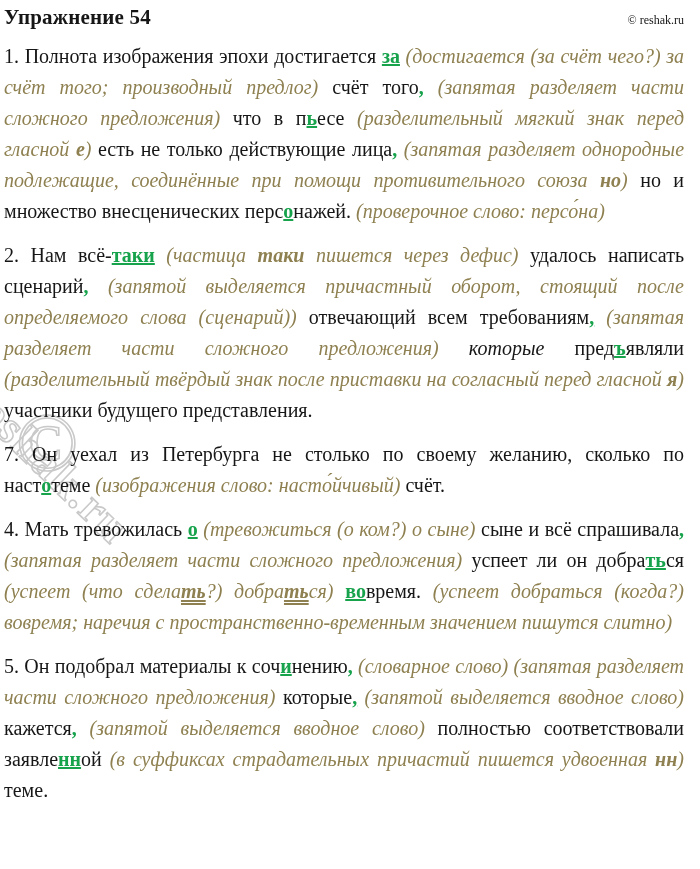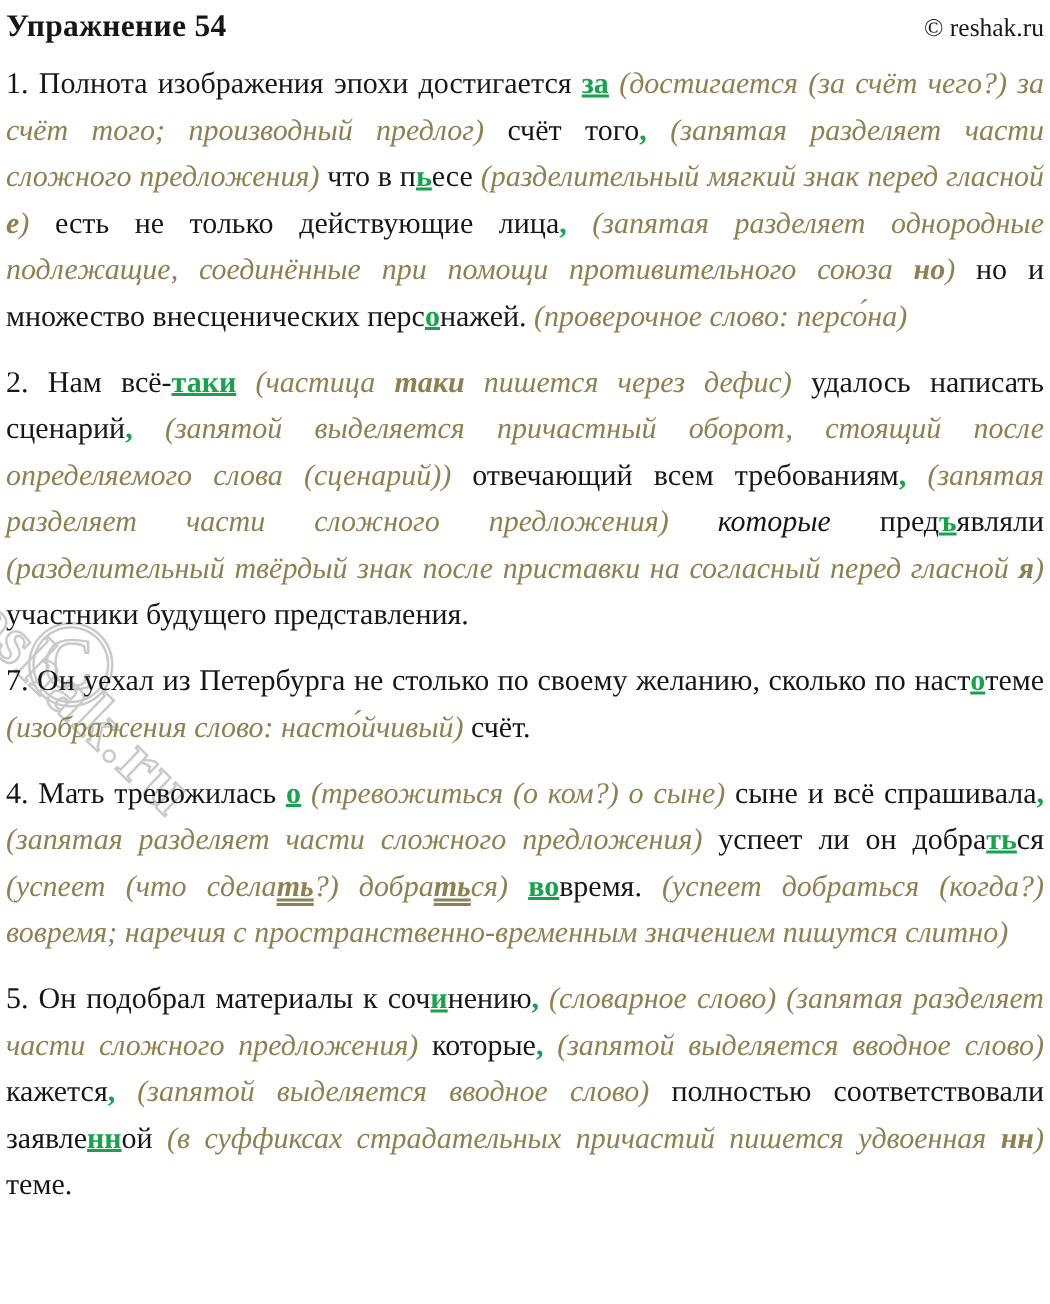--- a/index.html
+++ b/index.html
@@ -15,36 +15,36 @@
     background:var(--bg);
     font-family:"Liberation Serif","DejaVu Serif",serif;
     color:var(--text);
     overflow:hidden;
     position:relative;
   }
   .page{
     position:relative;
     width:700px;height:816px;
     box-sizing:border-box;
-    padding:5px 4px 0 4px;
+    padding:5px 16px 0 4px;
   }
   .header{
     display:flex;
     justify-content:space-between;
     align-items:baseline;
     margin-bottom:11px;
   }
   .title{
     font-size:21px;
     font-weight:bold;
     margin:0;
     letter-spacing:0.2px;
   }
   .copyright{
-    font-size:17px;
+    font-size:12px;
     font-weight:normal;
   }
   .content{
     position:relative;
     z-index:2;
   }
   .para{
     margin:0 0 13px 0;
     font-size:20px;
     line-height:31px;

